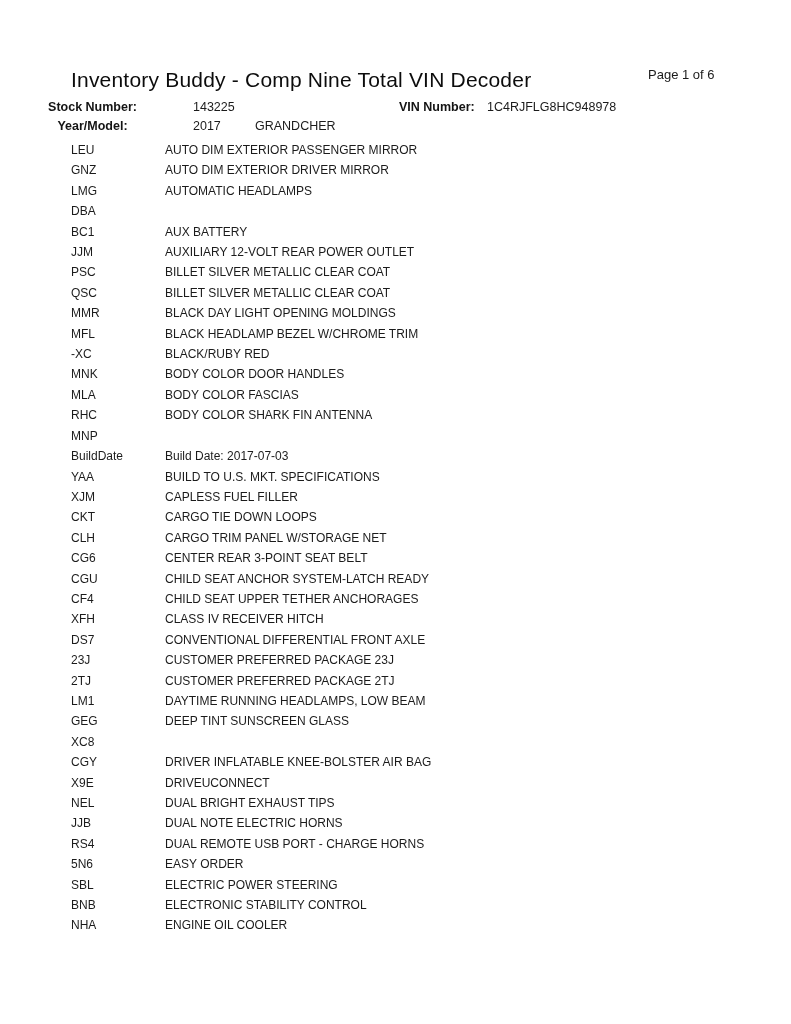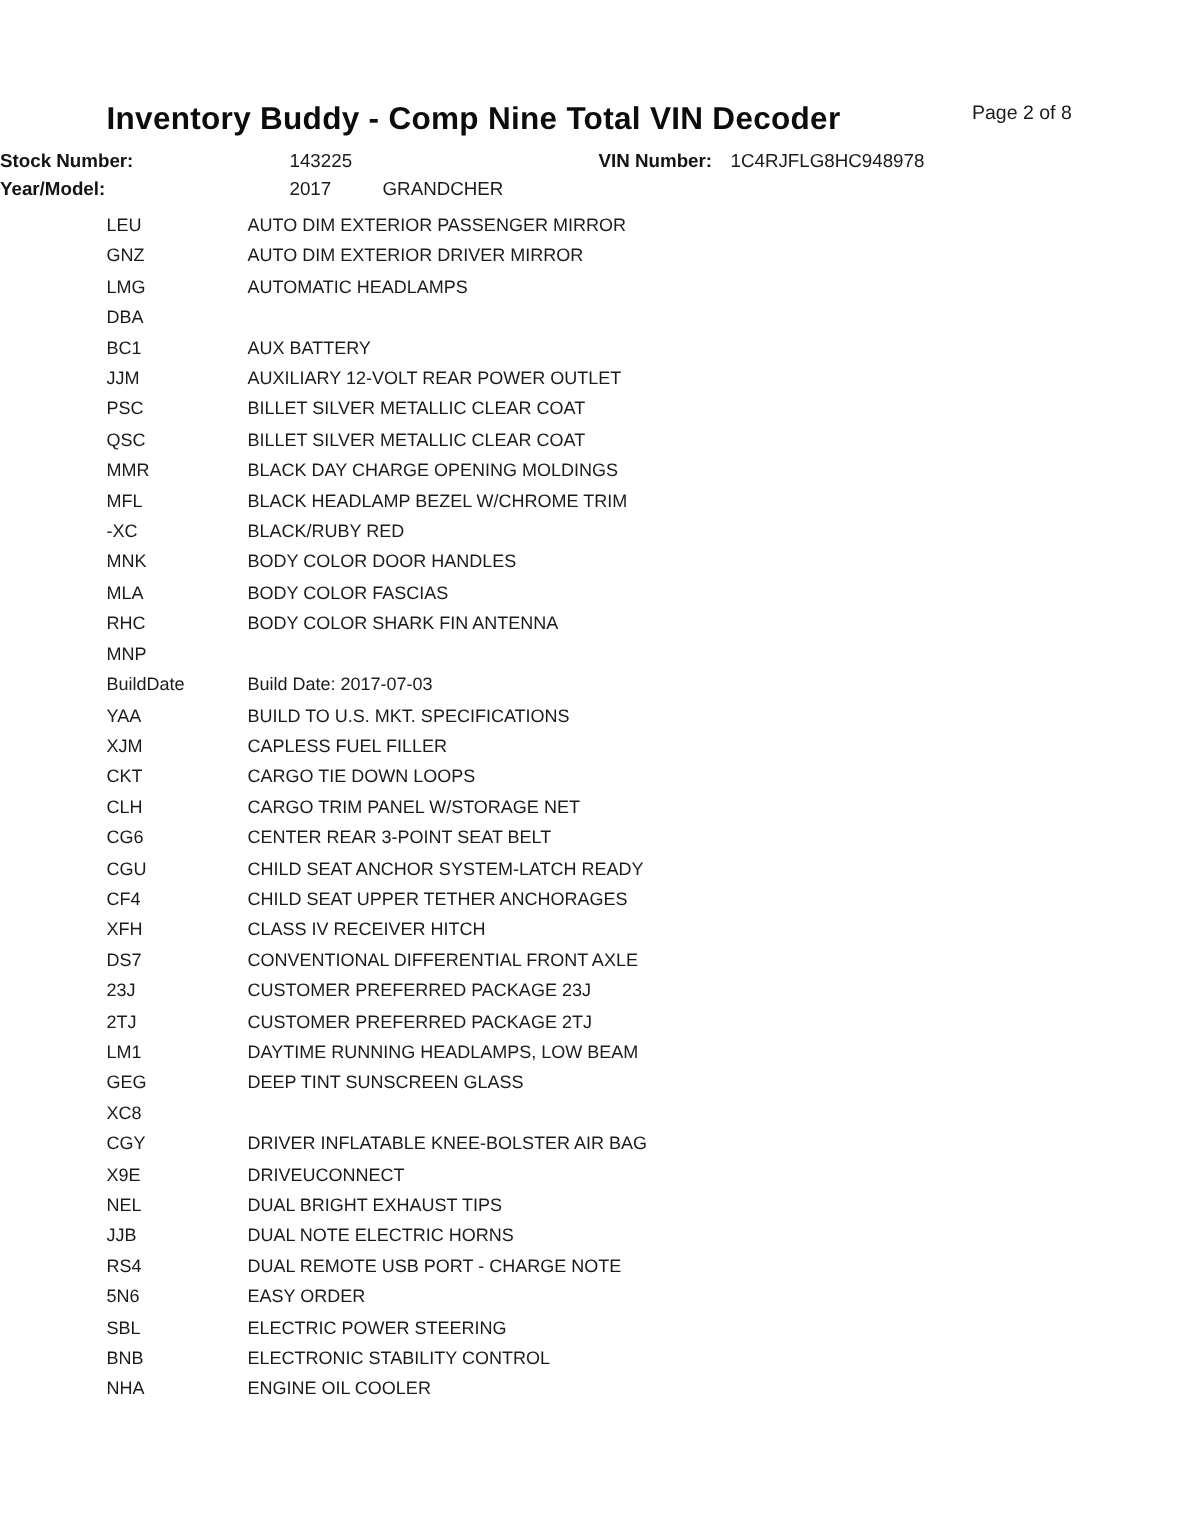--- a/index.html
+++ b/index.html
@@ -10,32 +10,32 @@
     font-family: "Liberation Sans", sans-serif;
     color: #1b1b1b;
     overflow: hidden;
   }
   .page {
     position: absolute; inset: 0;
     background: #ffffff;
   }
   .title {
     position: absolute; left: 71px; top: 68px;
-    font-size: 21px; font-weight: 700; color: #0c0c0c;
+    font-size: 21px; font-weight: 400; color: #0c0c0c;
     letter-spacing: 0.2px; white-space: nowrap;
   }
   .page-indicator {
     position: absolute; left: 648px; top: 67px;
     font-size: 13px; color: #1b1b1b; white-space: nowrap;
   }
   .meta-label {
     position: absolute; font-size: 12.5px; font-weight: 700;
     color: #141414; white-space: nowrap;
   }
-  .meta-label.right-aligned { left: 0; width: 185px; text-align: left; }
+  .meta-label.right-aligned { left: 0; width: 185px; text-align: center; }
   .meta-value {
     position: absolute; font-size: 12.5px; font-weight: 400;
     color: #1b1b1b; white-space: nowrap;
   }
   .row-stock { top: 100px; }
   .row-yearmodel { top: 119px; }
   .pos-value-1 { left: 193px; text-align: right; }
   .pos-vin-label { left: 399px; }
   .pos-vin-value { left: 487px; }
   .pos-model { left: 255px; }
@@ -49,21 +49,21 @@
     white-space: nowrap;
   }
   .option-code { flex: 0 0 94px; width: 94px; }
   .option-desc { flex: 1; }
 </style>
 </head>
 <body>
 
 <div class="page">
 
-  <div class="page-indicator">Page 2 of 8</div>
+  <div class="page-indicator">Page 1 of 6</div>
 
   <h1 class="title">Inventory Buddy - Comp Nine Total VIN Decoder</h1>
 
   <span class="meta-label right-aligned row-stock">Stock Number:</span>
   <span class="meta-value pos-value-1 row-stock">143225</span>
 
   <span class="meta-label pos-vin-label row-stock">VIN Number:</span>
   <span class="meta-value pos-vin-value row-stock">1C4RJFLG8HC948978</span>
 
   <span class="meta-label right-aligned row-yearmodel">Year/Model:</span>
@@ -105,21 +105,21 @@
     <span class="option-desc">BILLET SILVER METALLIC CLEAR COAT</span>
   </div>
 
   <div class="option-row">
     <span class="option-code">QSC</span>
     <span class="option-desc">BILLET SILVER METALLIC CLEAR COAT</span>
   </div>
 
   <div class="option-row">
     <span class="option-code">MMR</span>
-    <span class="option-desc">BLACK DAY CHARGE OPENING MOLDINGS</span>
+    <span class="option-desc">BLACK DAY LIGHT OPENING MOLDINGS</span>
   </div>
 
   <div class="option-row">
     <span class="option-code">MFL</span>
     <span class="option-desc">BLACK HEADLAMP BEZEL W/CHROME TRIM</span>
   </div>
 
   <div class="option-row">
     <span class="option-code">-XC</span>
     <span class="option-desc">BLACK/RUBY RED</span>
@@ -233,21 +233,21 @@
     <span class="option-desc">DUAL BRIGHT EXHAUST TIPS</span>
   </div>
 
   <div class="option-row">
     <span class="option-code">JJB</span>
     <span class="option-desc">DUAL NOTE ELECTRIC HORNS</span>
   </div>
 
   <div class="option-row">
     <span class="option-code">RS4</span>
-    <span class="option-desc">DUAL REMOTE USB PORT - CHARGE NOTE</span>
+    <span class="option-desc">DUAL REMOTE USB PORT - CHARGE HORNS</span>
   </div>
 
   <div class="option-row">
     <span class="option-code">5N6</span>
     <span class="option-desc">EASY ORDER</span>
   </div>
 
   <div class="option-row">
     <span class="option-code">SBL</span>
     <span class="option-desc">ELECTRIC POWER STEERING</span>

